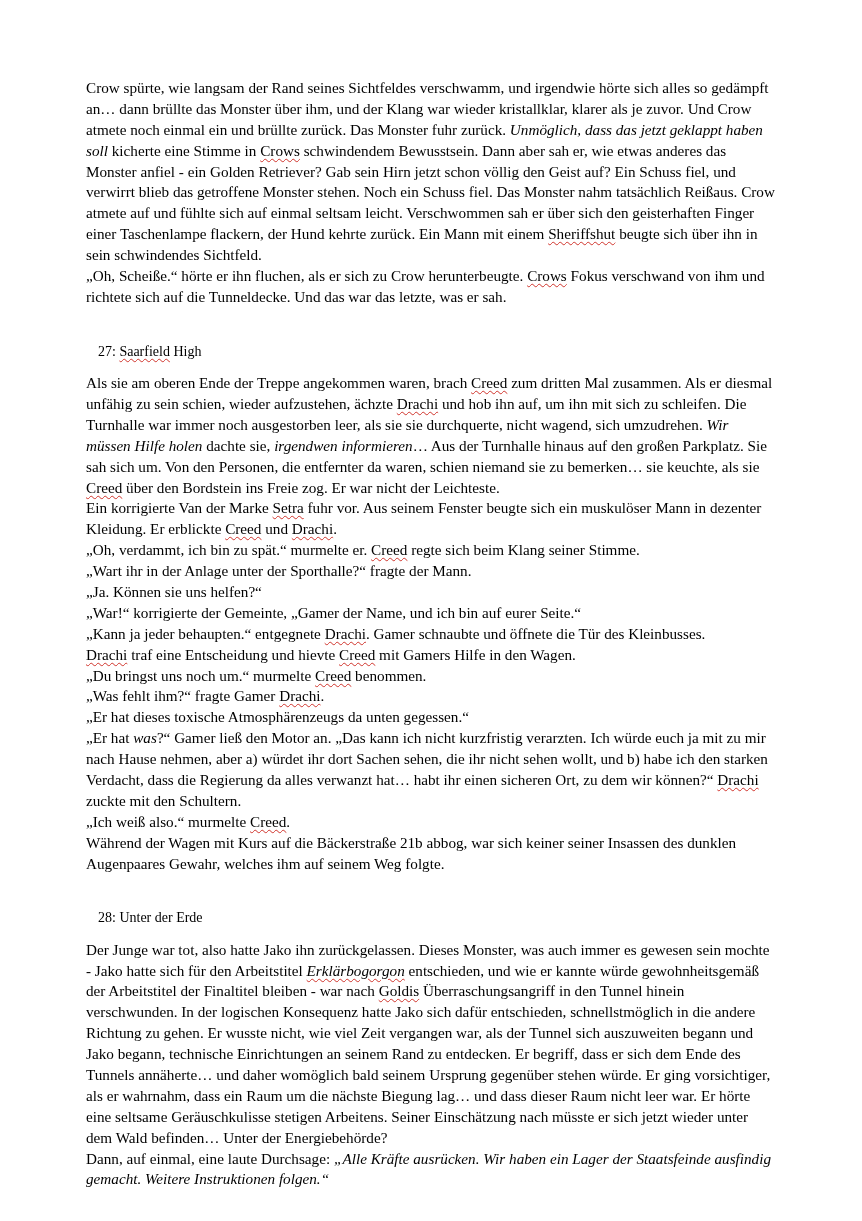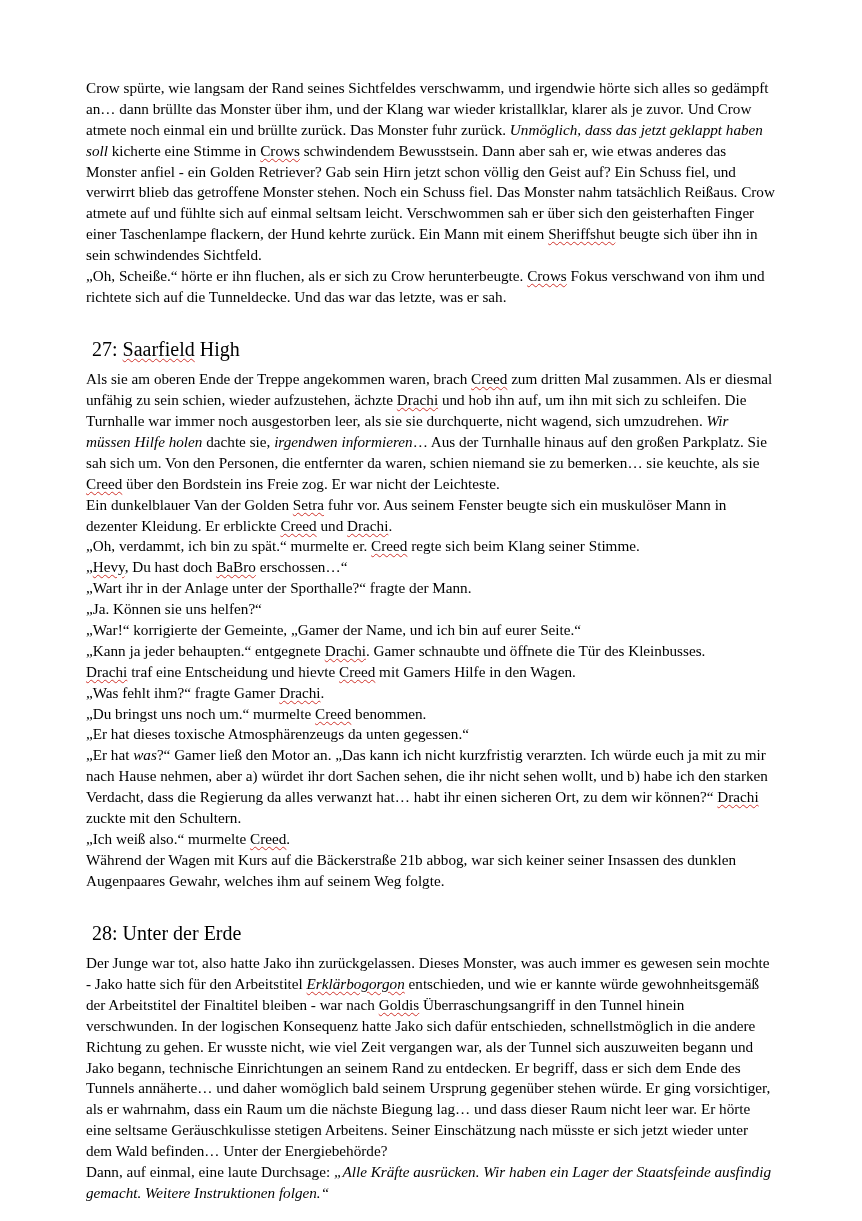--- a/index.html
+++ b/index.html
@@ -36,50 +36,49 @@
   }
   
   .sp {
     text-decoration: underline;
     text-decoration-style: wavy;
     text-decoration-color: #d0342c;
     text-decoration-thickness: 1px;
     text-underline-offset: 2px;
   }
   .heading {
-    margin: 6px;
+    margin: 12px;
     padding: 0;
-    font-size: 20px;
+    font-size: 14px;
     font-weight: normal;
     line-height: 1.375;
   }
   .sec-gap {
     height: 22px;
   }
 </style>
 </head>
 <body>
 
 <div class="page">
   <div class="doc-body" id="doc-body">
       <p class="para"><span>Crow spürte, wie langsam der Rand seines Sichtfeldes verschwamm, und irgendwie hörte sich alles so gedämpft an… dann brüllte das Monster über ihm, und der Klang war wieder kristallklar, klarer als je zuvor. Und Crow atmete noch einmal ein und brüllte zurück. Das Monster fuhr zurück. </span><span class="it">Unmöglich, dass das jetzt geklappt haben soll</span><span> kicherte eine Stimme in </span><span class="sp">Crows</span><span> schwindendem Bewusstsein. Dann aber sah er, wie etwas anderes das Monster anfiel - ein Golden Retriever? Gab sein Hirn jetzt schon völlig den Geist auf? Ein Schuss fiel, und verwirrt blieb das getroffene Monster stehen. Noch ein Schuss fiel. Das Monster nahm tatsächlich Reißaus. Crow atmete auf und fühlte sich auf einmal seltsam leicht. Verschwommen sah er über sich den geisterhaften Finger einer Taschenlampe flackern, der Hund kehrte zurück. Ein Mann mit einem </span><span class="sp">Sheriffshut</span><span> beugte sich über ihn in sein schwindendes Sichtfeld.</span></p>
       <p class="para"><span>„Oh, Scheiße.“ hörte er ihn fluchen, als er sich zu Crow herunterbeugte. </span><span class="sp">Crows</span><span> Fokus verschwand von ihm und richtete sich auf die Tunneldecke. Und das war das letzte, was er sah.</span></p>
       <div class="sec-gap"></div>
       <h2 class="heading"><span>27: </span><span class="sp">Saarfield</span><span> High</span></h2>
       <p class="para"><span>Als sie am oberen Ende der Treppe angekommen waren, brach </span><span class="sp">Creed</span><span> zum dritten Mal zusammen. Als er diesmal unfähig zu sein schien, wieder aufzustehen, ächzte </span><span class="sp">Drachi</span><span> und hob ihn auf, um ihn mit sich zu schleifen. Die Turnhalle war immer noch ausgestorben leer, als sie sie durchquerte, nicht wagend, sich umzudrehen. </span><span class="it">Wir müssen Hilfe holen</span><span> dachte sie, </span><span class="it">irgendwen informieren</span><span>… Aus der Turnhalle hinaus auf den großen Parkplatz. Sie sah sich um. Von den Personen, die entfernter da waren, schien niemand sie zu bemerken… sie keuchte, als sie </span><span class="sp">Creed</span><span> über den Bordstein ins Freie zog. Er war nicht der Leichteste.</span></p>
-      <p class="para"><span>Ein dunkelblauer Van der Golden </span><span class="sp">Setra</span><span> fuhr vor. Aus seinem Fenster beugte sich ein muskulöser Mann in dezenter Kleidung. Er erblickte </span><span class="sp">Creed</span><span> und </span><span class="sp">Drachi</span><span>.</span></p>
+      <p class="para"><span>Ein korrigierte Van der Marke </span><span class="sp">Setra</span><span> fuhr vor. Aus seinem Fenster beugte sich ein muskulöser Mann in dezenter Kleidung. Er erblickte </span><span class="sp">Creed</span><span> und </span><span class="sp">Drachi</span><span>.</span></p>
       <p class="para"><span>„Oh, verdammt, ich bin zu spät.“ murmelte er. </span><span class="sp">Creed</span><span> regte sich beim Klang seiner Stimme.</span></p>
-      <p class="para"><span>„</span><span class="sp">Hevy</span><span>, Du hast doch </span><span class="sp">BaBro</span><span> erschossen…“</span></p>
       <p class="para"><span>„Wart ihr in der Anlage unter der Sporthalle?“ fragte der Mann.</span></p>
       <p class="para"><span>„Ja. Können sie uns helfen?“</span></p>
       <p class="para"><span>„War!“ korrigierte der Gemeinte, „Gamer der Name, und ich bin auf eurer Seite.“</span></p>
       <p class="para"><span>„Kann ja jeder behaupten.“ entgegnete </span><span class="sp">Drachi</span><span>. Gamer schnaubte und öffnete die Tür des Kleinbusses.</span></p>
       <p class="para"><span class="sp">Drachi</span><span> traf eine Entscheidung und hievte </span><span class="sp">Creed</span><span> mit Gamers Hilfe in den Wagen.</span></p>
+      <p class="para"><span>„Du bringst uns noch um.“ murmelte </span><span class="sp">Creed</span><span> benommen.</span></p>
       <p class="para"><span>„Was fehlt ihm?“ fragte Gamer </span><span class="sp">Drachi</span><span>.</span></p>
-      <p class="para"><span>„Du bringst uns noch um.“ murmelte </span><span class="sp">Creed</span><span> benommen.</span></p>
       <p class="para"><span>„Er hat dieses toxische Atmosphärenzeugs da unten gegessen.“</span></p>
       <p class="para"><span>„Er hat </span><span class="it">was</span><span>?“ Gamer ließ den Motor an. „Das kann ich nicht kurzfristig verarzten. Ich würde euch ja mit zu mir nach Hause nehmen, aber a) würdet ihr dort Sachen sehen, die ihr nicht sehen wollt, und b) habe ich den starken Verdacht, dass die Regierung da alles verwanzt hat… habt ihr einen sicheren Ort, zu dem wir können?“ </span><span class="sp">Drachi</span><span> zuckte mit den Schultern.</span></p>
       <p class="para"><span>„Ich weiß also.“ murmelte </span><span class="sp">Creed</span><span>.</span></p>
       <p class="para"><span>Während der Wagen mit Kurs auf die Bäckerstraße 21b abbog, war sich keiner seiner Insassen des dunklen Augenpaares Gewahr, welches ihm auf seinem Weg folgte.</span></p>
       <div class="sec-gap"></div>
       <h2 class="heading"><span>28: Unter der Erde</span></h2>
       <p class="para"><span>Der Junge war tot, also hatte Jako ihn zurückgelassen. Dieses Monster, was auch immer es gewesen sein mochte - Jako hatte sich für den Arbeitstitel </span><span class="it sp">Erklärbogorgon</span><span> entschieden, und wie er kannte würde gewohnheitsgemäß der Arbeitstitel der Finaltitel bleiben - war nach </span><span class="sp">Goldis</span><span> Überraschungsangriff in den Tunnel hinein verschwunden. In der logischen Konsequenz hatte Jako sich dafür entschieden, schnellstmöglich in die andere Richtung zu gehen. Er wusste nicht, wie viel Zeit vergangen war, als der Tunnel sich auszuweiten begann und Jako begann, technische Einrichtungen an seinem Rand zu entdecken. Er begriff, dass er sich dem Ende des Tunnels annäherte… und daher womöglich bald seinem Ursprung gegenüber stehen würde. Er ging vorsichtiger, als er wahrnahm, dass ein Raum um die nächste Biegung lag… und dass dieser Raum nicht leer war. Er hörte eine seltsame Geräuschkulisse stetigen Arbeitens. Seiner Einschätzung nach müsste er sich jetzt wieder unter dem Wald befinden… Unter der Energiebehörde?</span></p>
       <p class="para"><span>Dann, auf einmal, eine laute Durchsage: </span><span class="it">„Alle Kräfte ausrücken. Wir haben ein Lager der Staatsfeinde ausfindig gemacht. Weitere Instruktionen folgen.“</span></p>
     </div>
 </div>

